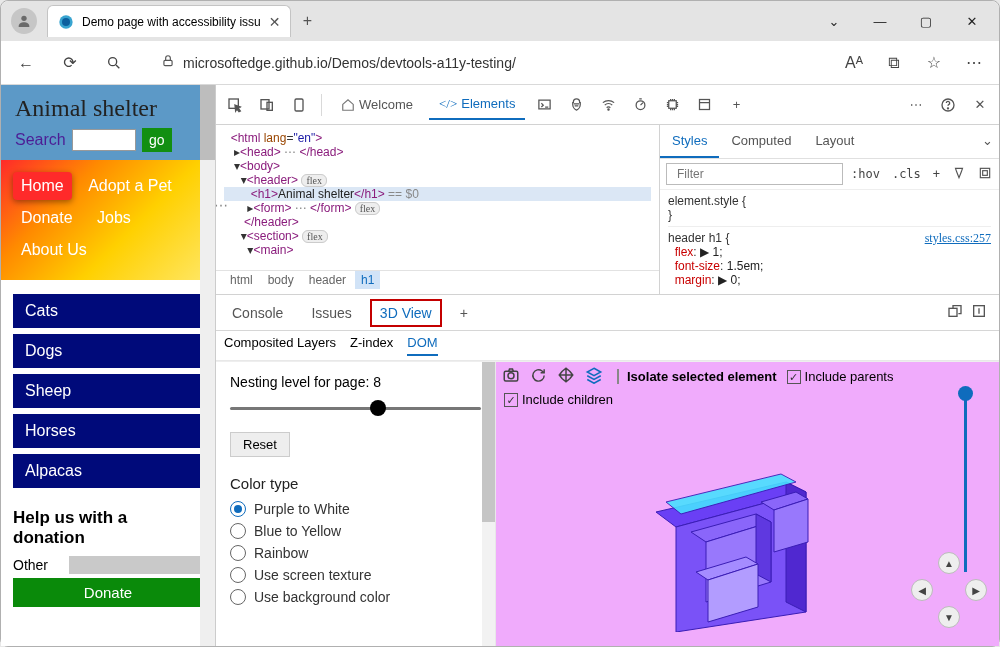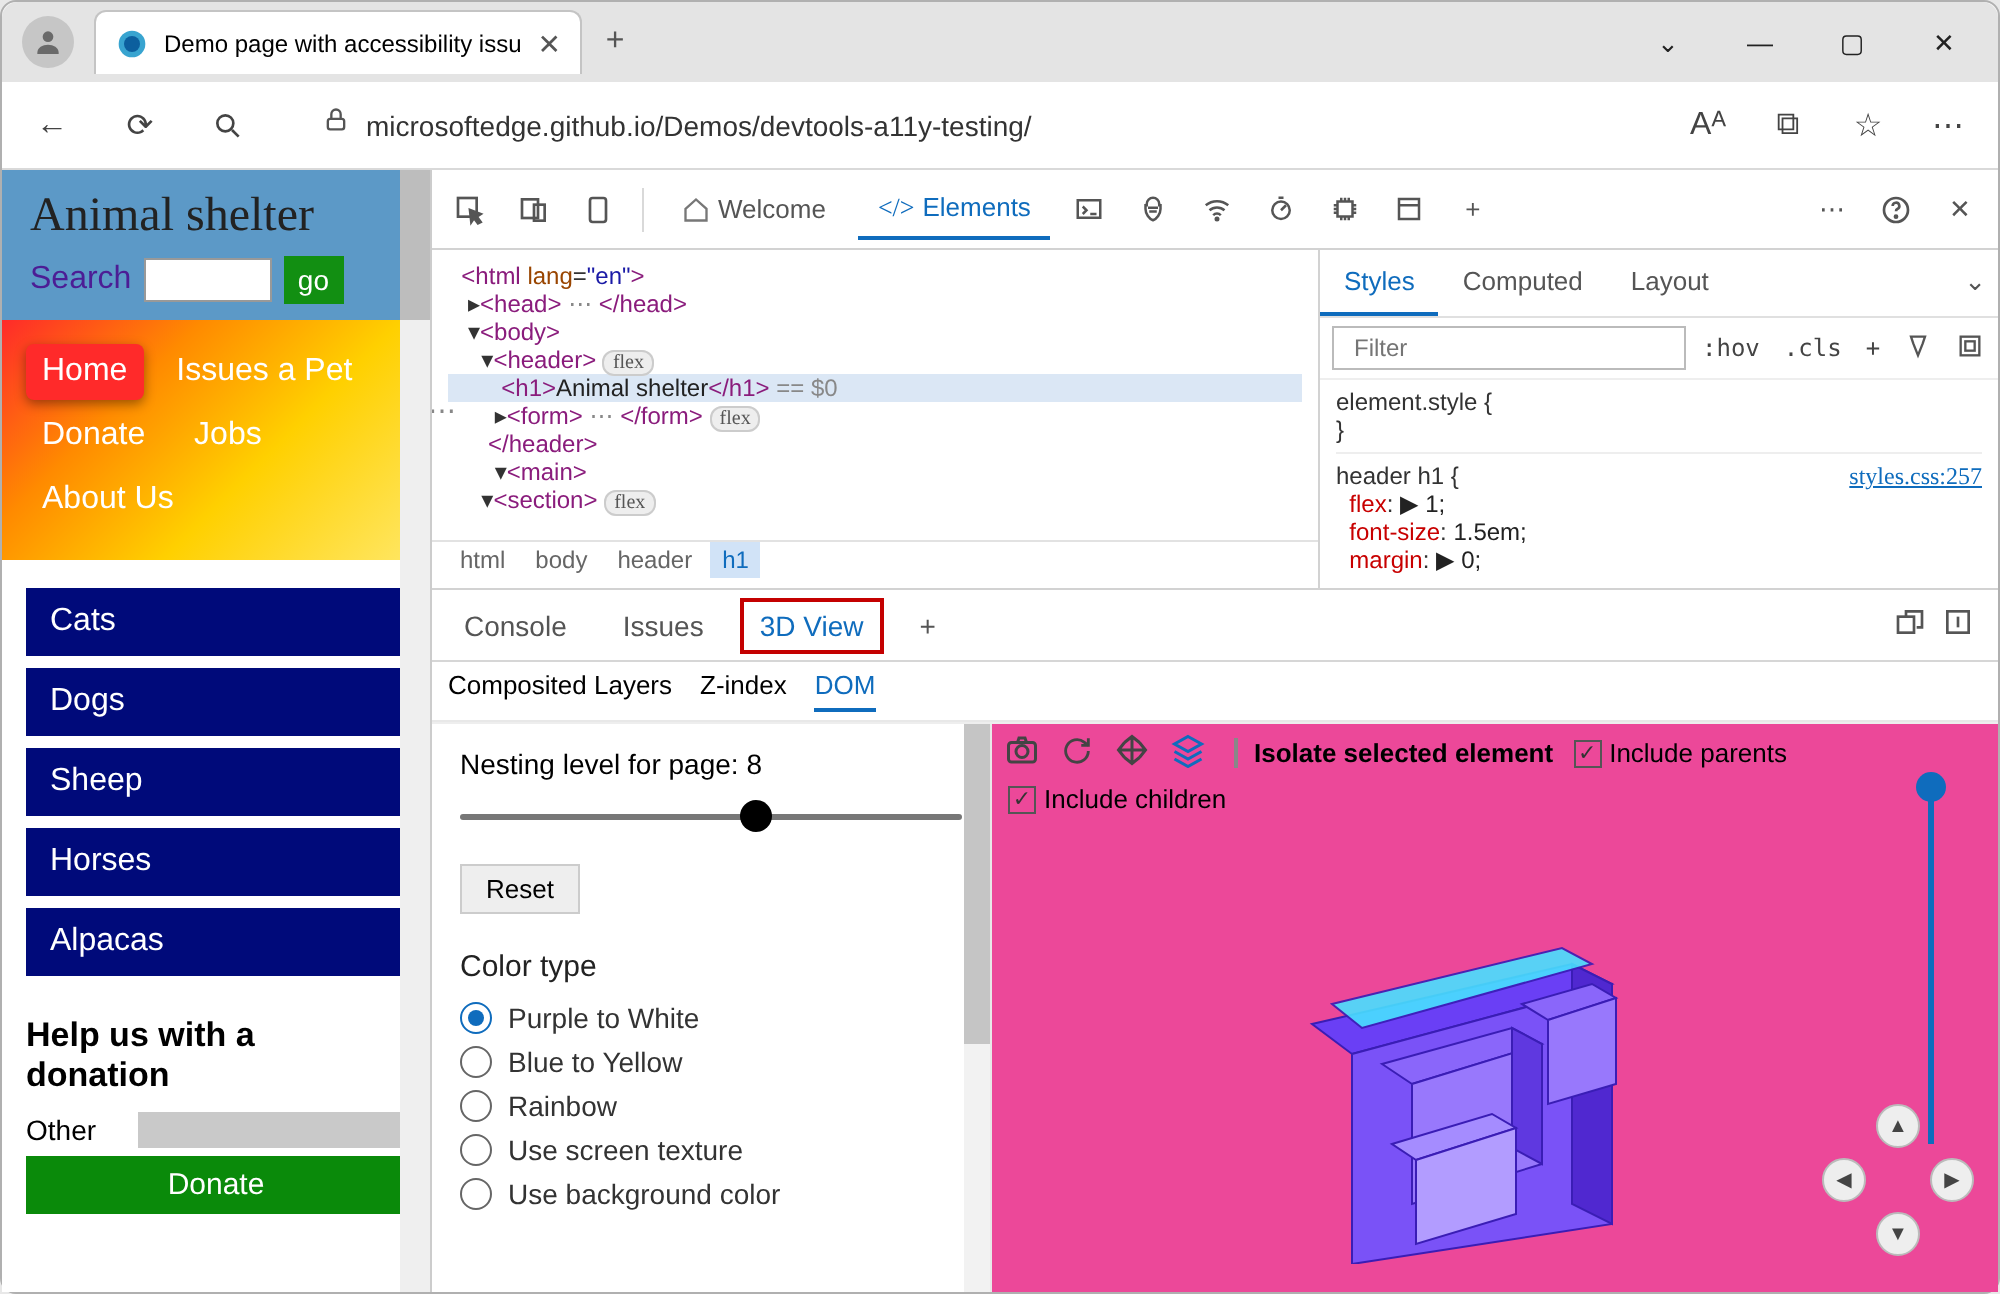--- a/index.html
+++ b/index.html
@@ -91,21 +91,21 @@
 .nesting-scroll .thumb { width:13px; height:160px; background:#c5c5c5; position:absolute; top:0; }
 .slider { margin:10px 0 16px; position:relative; height:16px; }
 .slider-track { position:absolute; top:7px; left:0; right:0; height:3px; background:#777; border-radius:2px; }
 .slider-thumb { position:absolute; top:0; left:140px; width:16px; height:16px; background:#000; border-radius:50%; }
 .reset-btn { background:#eee; border:1px solid #ccc; padding:4px 12px; font-size:13px; margin-bottom:14px; }
 .radio-group label { display:flex; align-items:center; gap:8px; font-size:14px; padding:3px 0; color:#333; }
 .radio { width:16px; height:16px; border:1px solid #666; border-radius:50%; display:inline-flex; align-items:center; justify-content:center; }
 .radio.sel { border-color:#0f6cbd; }
 .radio.sel::after { content:""; width:8px; height:8px; background:#0f6cbd; border-radius:50%; }
 
-.threed-pane { flex:1; position:relative; background:#ec4899; }
+.threed-pane { flex:1; position:relative; background:#f0abfc; }
 .threed-toolbar { position:absolute; top:4px; left:6px; right:6px; display:flex; align-items:center; gap:10px; font-size:13px; }
 .threed-toolbar .iso { font-weight:600; border-left:2px solid #888; padding-left:8px; margin-left:4px; }
 .check { width:14px; height:14px; border:1px solid #555; display:inline-block; text-align:center; font-size:11px; line-height:12px; color:#333; }
 .threed-canvas { position:absolute; top:70px; left:140px; width:230px; height:200px; }
 .vslider { position:absolute; right:32px; top:30px; width:3px; height:180px; background:#0f6cbd; }
 .vslider::before { content:""; position:absolute; top:-6px; left:-6px; width:15px; height:15px; background:#0f6cbd; border-radius:50%; }
 .dpad { position:absolute; right:12px; bottom:18px; width:76px; height:76px; }
 .dpad div { position:absolute; width:22px; height:22px; background:#eee; border:1px solid #bbb; border-radius:50%; display:flex; align-items:center; justify-content:center; font-size:10px; color:#444; }
 .dpad .up { top:0; left:27px; }
 .dpad .down { bottom:0; left:27px; }
@@ -177,21 +177,21 @@
       <div class="hero">
         <h1>Animal shelter</h1>
         <div class="searchbar">
           <label>Search</label>
           <input style="">
           <div class="go-btn">go</div>
         </div>
       </div>
       <div class="navmenu">
         <div class="nav-home">Home</div>
-        <div>Issues a Pet</div>
+        <div>Adopt a Pet</div>
         <div>Donate</div>
         <div>Jobs</div>
         <div>About Us</div>
       </div>
       <div class="cat-list">
         <div class="cat-btn">Cats</div>
         <div class="cat-btn">Dogs</div>
         <div class="cat-btn">Sheep</div>
         <div class="cat-btn">Horses</div>
         <div class="cat-btn">Alpacas</div>
@@ -293,22 +293,22 @@
       <div class="dt-mid">
         <div class="dom-tree">
           <div class="row-dots">⋯</div>
 <div class="row">  <span class="tag">&lt;html</span> <span class="attr">lang</span>=<span class="val">"en"</span><span class="tag">&gt;</span></div>
 <div class="row">   ▸<span class="tag">&lt;head&gt;</span><span class="muted"> ⋯ </span><span class="tag">&lt;/head&gt;</span></div>
 <div class="row">   ▾<span class="tag">&lt;body&gt;</span></div>
 <div class="row">     ▾<span class="tag">&lt;header&gt;</span> <span class="flex-badge">flex</span></div>
 <div class="row hl">        <span class="tag">&lt;h1&gt;</span><span class="txt">Animal shelter</span><span class="tag">&lt;/h1&gt;</span><span class="muted"> == $0</span></div>
 <div class="row">       ▸<span class="tag">&lt;form&gt;</span><span class="muted"> ⋯ </span><span class="tag">&lt;/form&gt;</span> <span class="flex-badge">flex</span></div>
 <div class="row">      <span class="tag">&lt;/header&gt;</span></div>
+<div class="row">     ▾<span class="tag">&lt;section&gt;</span> <span class="flex-badge">flex</span></div>
 <div class="row">       ▾<span class="tag">&lt;main&gt;</span></div>
-<div class="row">     ▾<span class="tag">&lt;section&gt;</span> <span class="flex-badge">flex</span></div>
           <div class="breadcrumb">
             <span>html</span>
             <span>body</span>
             <span>header</span>
             <span class="sel">h1</span>
           </div>
         </div>
 
         <div class="styles-pane">
           <div class="styles-tabs">

